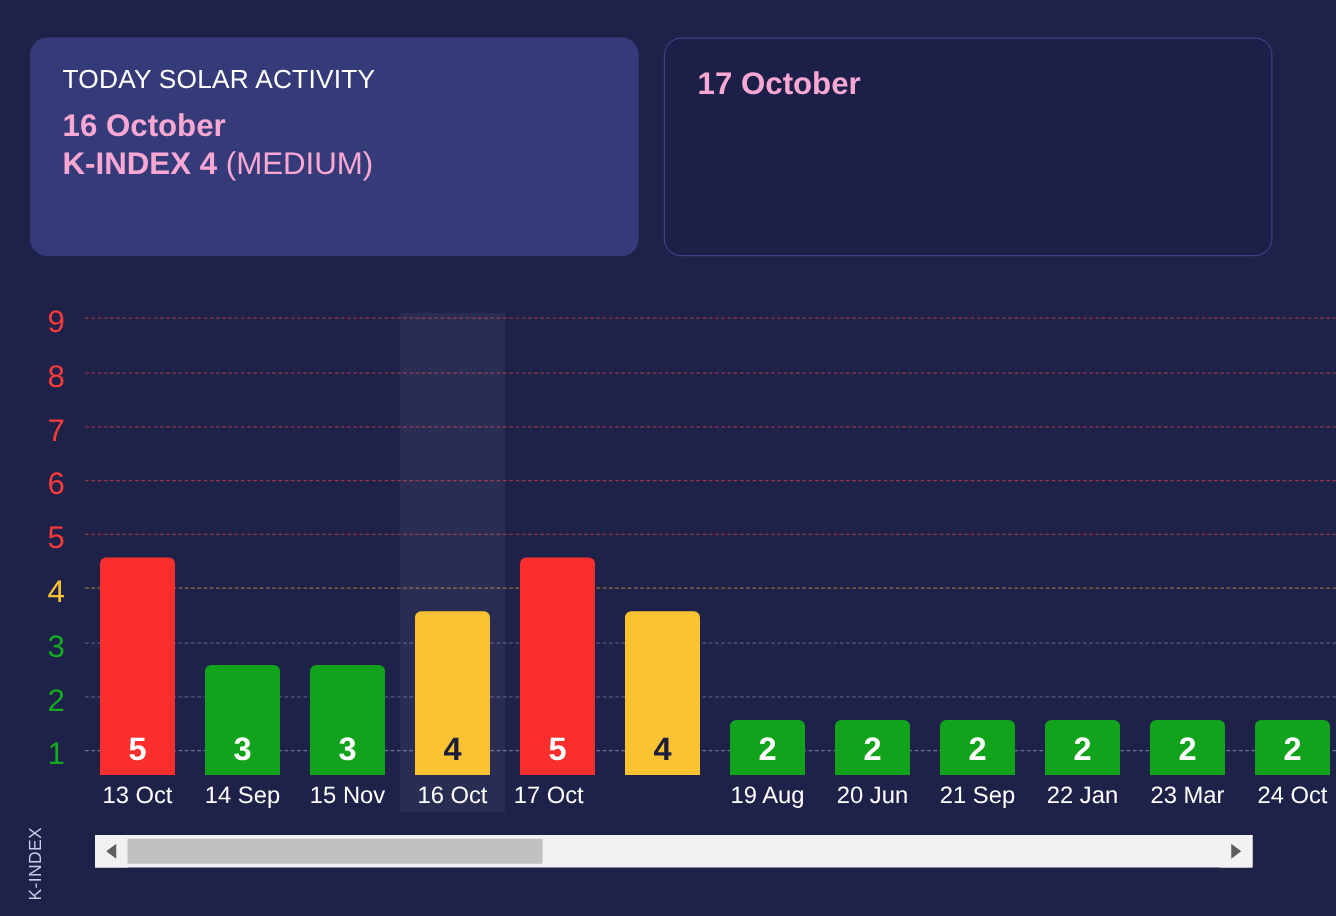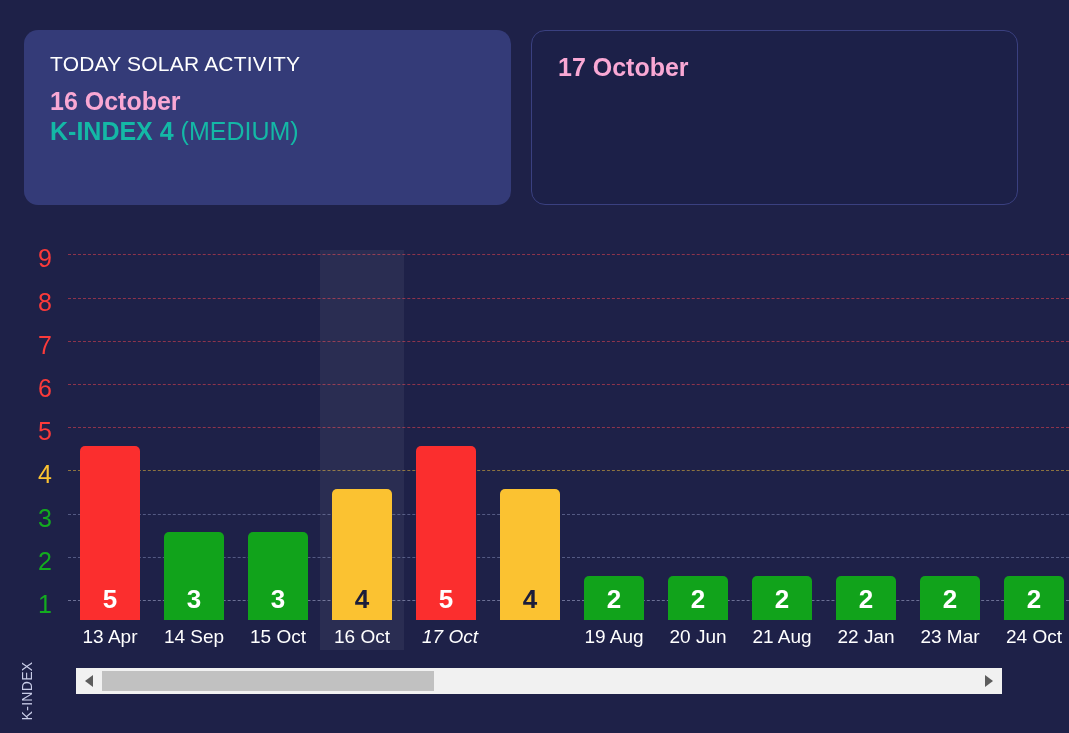--- a/index.html
+++ b/index.html
@@ -64,21 +64,21 @@
   .card-kindex {
     font-size: 25px;
     line-height: 1.2;
     font-weight: 400;
   }
 
   .card-kindex .kval {
     font-weight: 700;
   }
 
-  .k-medium { color: #14b8a6; }
+  .k-medium { color: #f9a8d4; }
   .k-high   { color: #fb2e2e; }
 
   
   .chart-wrap {
     position: absolute;
     left: 0;
     top: 230px;
     width: 1069px;
     height: 503px;
   }
@@ -317,29 +317,29 @@
       </div>
       <div class="bar" style="left: 852px; height: 44.4px; background: rgb(17, 163, 27);">
         <span class="bar-value" style="color: rgb(255, 255, 255);">2</span>
       </div>
       <div class="bar" style="left: 936px; height: 44.4px; background: rgb(17, 163, 27);">
         <span class="bar-value" style="color: rgb(255, 255, 255);">2</span>
       </div>
     </div>
 
   <div class="x-axis" id="x-axis">
-      <div class="x-tick" style="left: 0px;">13 Apr</div>
+      <div class="x-tick" style="left: 0px;">13 Oct</div>
       <div class="x-tick" style="left: 84px;">14 Sep</div>
-      <div class="x-tick" style="left: 168px;">15 Oct</div>
+      <div class="x-tick" style="left: 168px;">15 Nov</div>
       <div class="x-tick" style="left: 252px;">16 Oct</div>
-      <div class="x-tick" style="left: 340px; font-style: italic;">17 Oct</div>
+      <div class="x-tick" style="left: 329px;">17 Oct</div>
       <div class="x-tick" style="left: 420px; margin-top: 40px;">18 Oct</div>
       <div class="x-tick" style="left: 504px;">19 Aug</div>
       <div class="x-tick" style="left: 588px;">20 Jun</div>
-      <div class="x-tick" style="left: 672px;">21 Aug</div>
+      <div class="x-tick" style="left: 672px;">21 Sep</div>
       <div class="x-tick" style="left: 756px;">22 Jan</div>
       <div class="x-tick" style="left: 840px;">23 Mar</div>
       <div class="x-tick" style="left: 924px;">24 Oct</div>
     </div>
 
   <div class="scrollbar">
     <div class="sb-btn">
       <div class="sb-arrow sb-arrow-left"></div>
     </div>
     <div class="sb-track">

